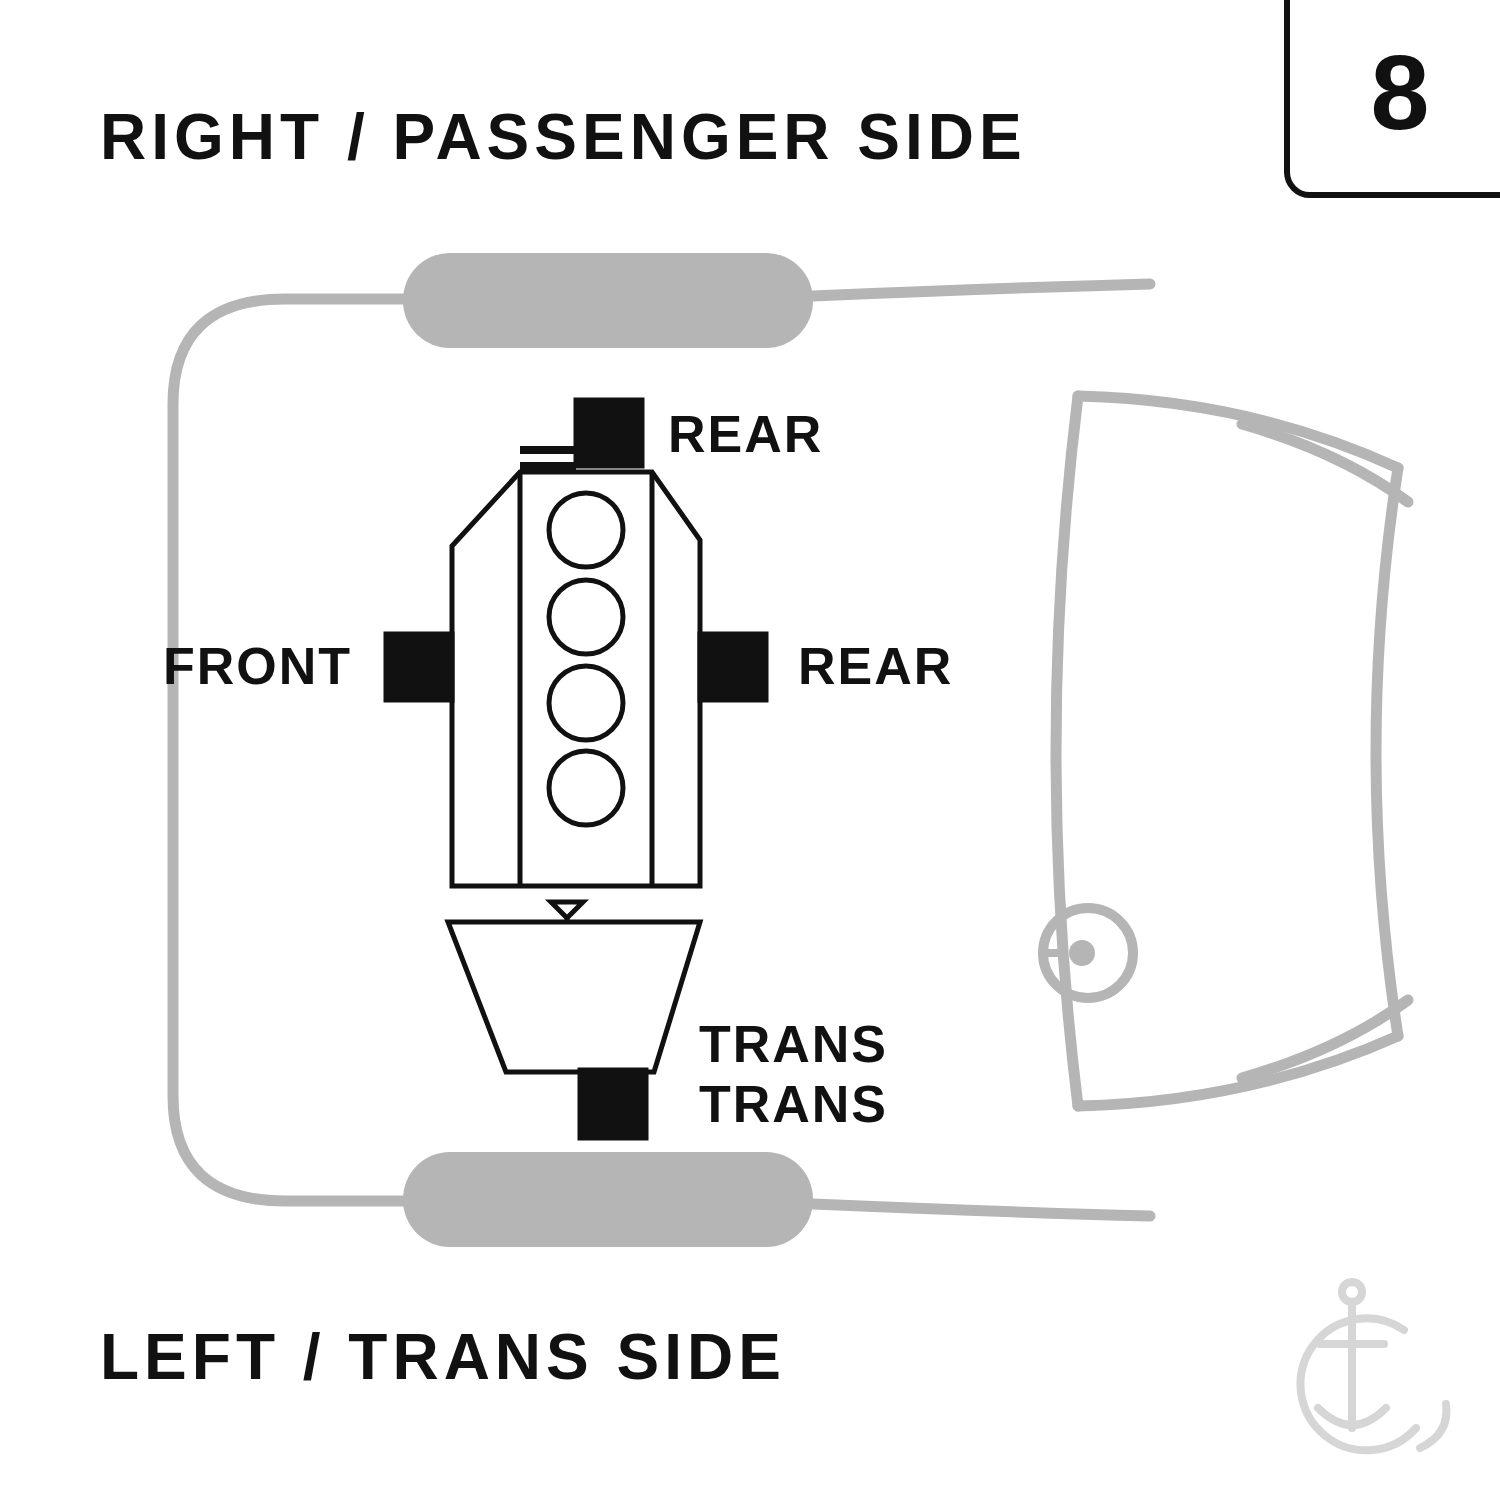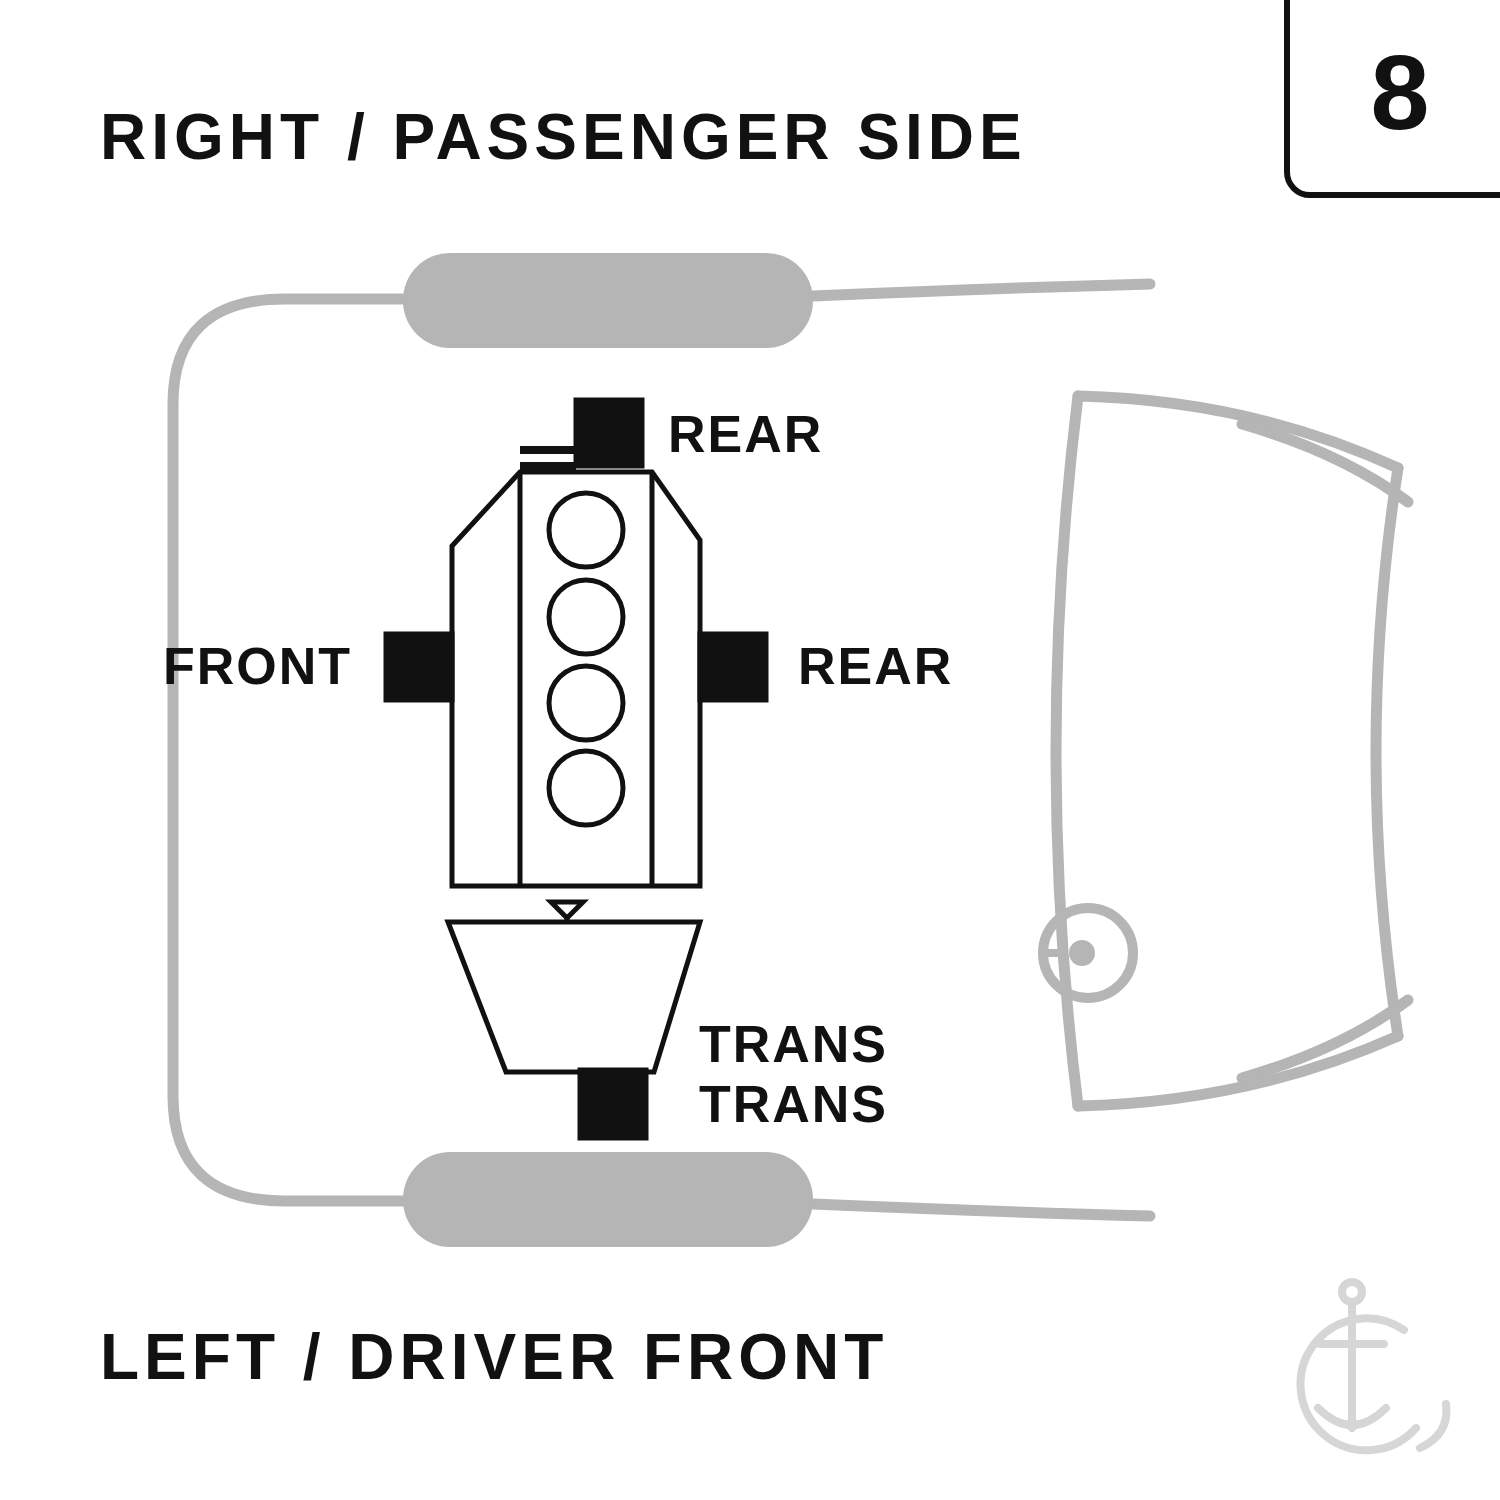--- a/index.html
+++ b/index.html
@@ -82,21 +82,21 @@
       <line x1="520" y1="450" x2="576" y2="450" stroke-width="8"></line>
       <line x1="520" y1="466" x2="576" y2="466" stroke-width="8"></line>
       <rect x="576" y="400" width="66" height="66" fill="#111111"></rect>
       <rect x="386" y="634" width="66" height="66" fill="#111111"></rect>
       <rect x="700" y="634" width="66" height="66" fill="#111111"></rect>
       <rect x="580" y="1070" width="66" height="68" fill="#111111"></rect>
     </g>
   </svg>
 
   <div class="side-label top">RIGHT / PASSENGER SIDE</div>
-  <div class="side-label bottom">LEFT / DRIVER FRONT</div>
+  <div class="side-label bottom">LEFT / TRANS SIDE</div>
 
   <div id="label-right" class="mount-label">REAR</div>
   <div id="label-front" class="mount-label">FRONT</div>
   <div id="label-rear" class="mount-label">REAR</div>
   <div id="label-trans">
     <div>TRANS</div>
     <div>TRANS</div>
   </div>
 
   <div class="number-box">

